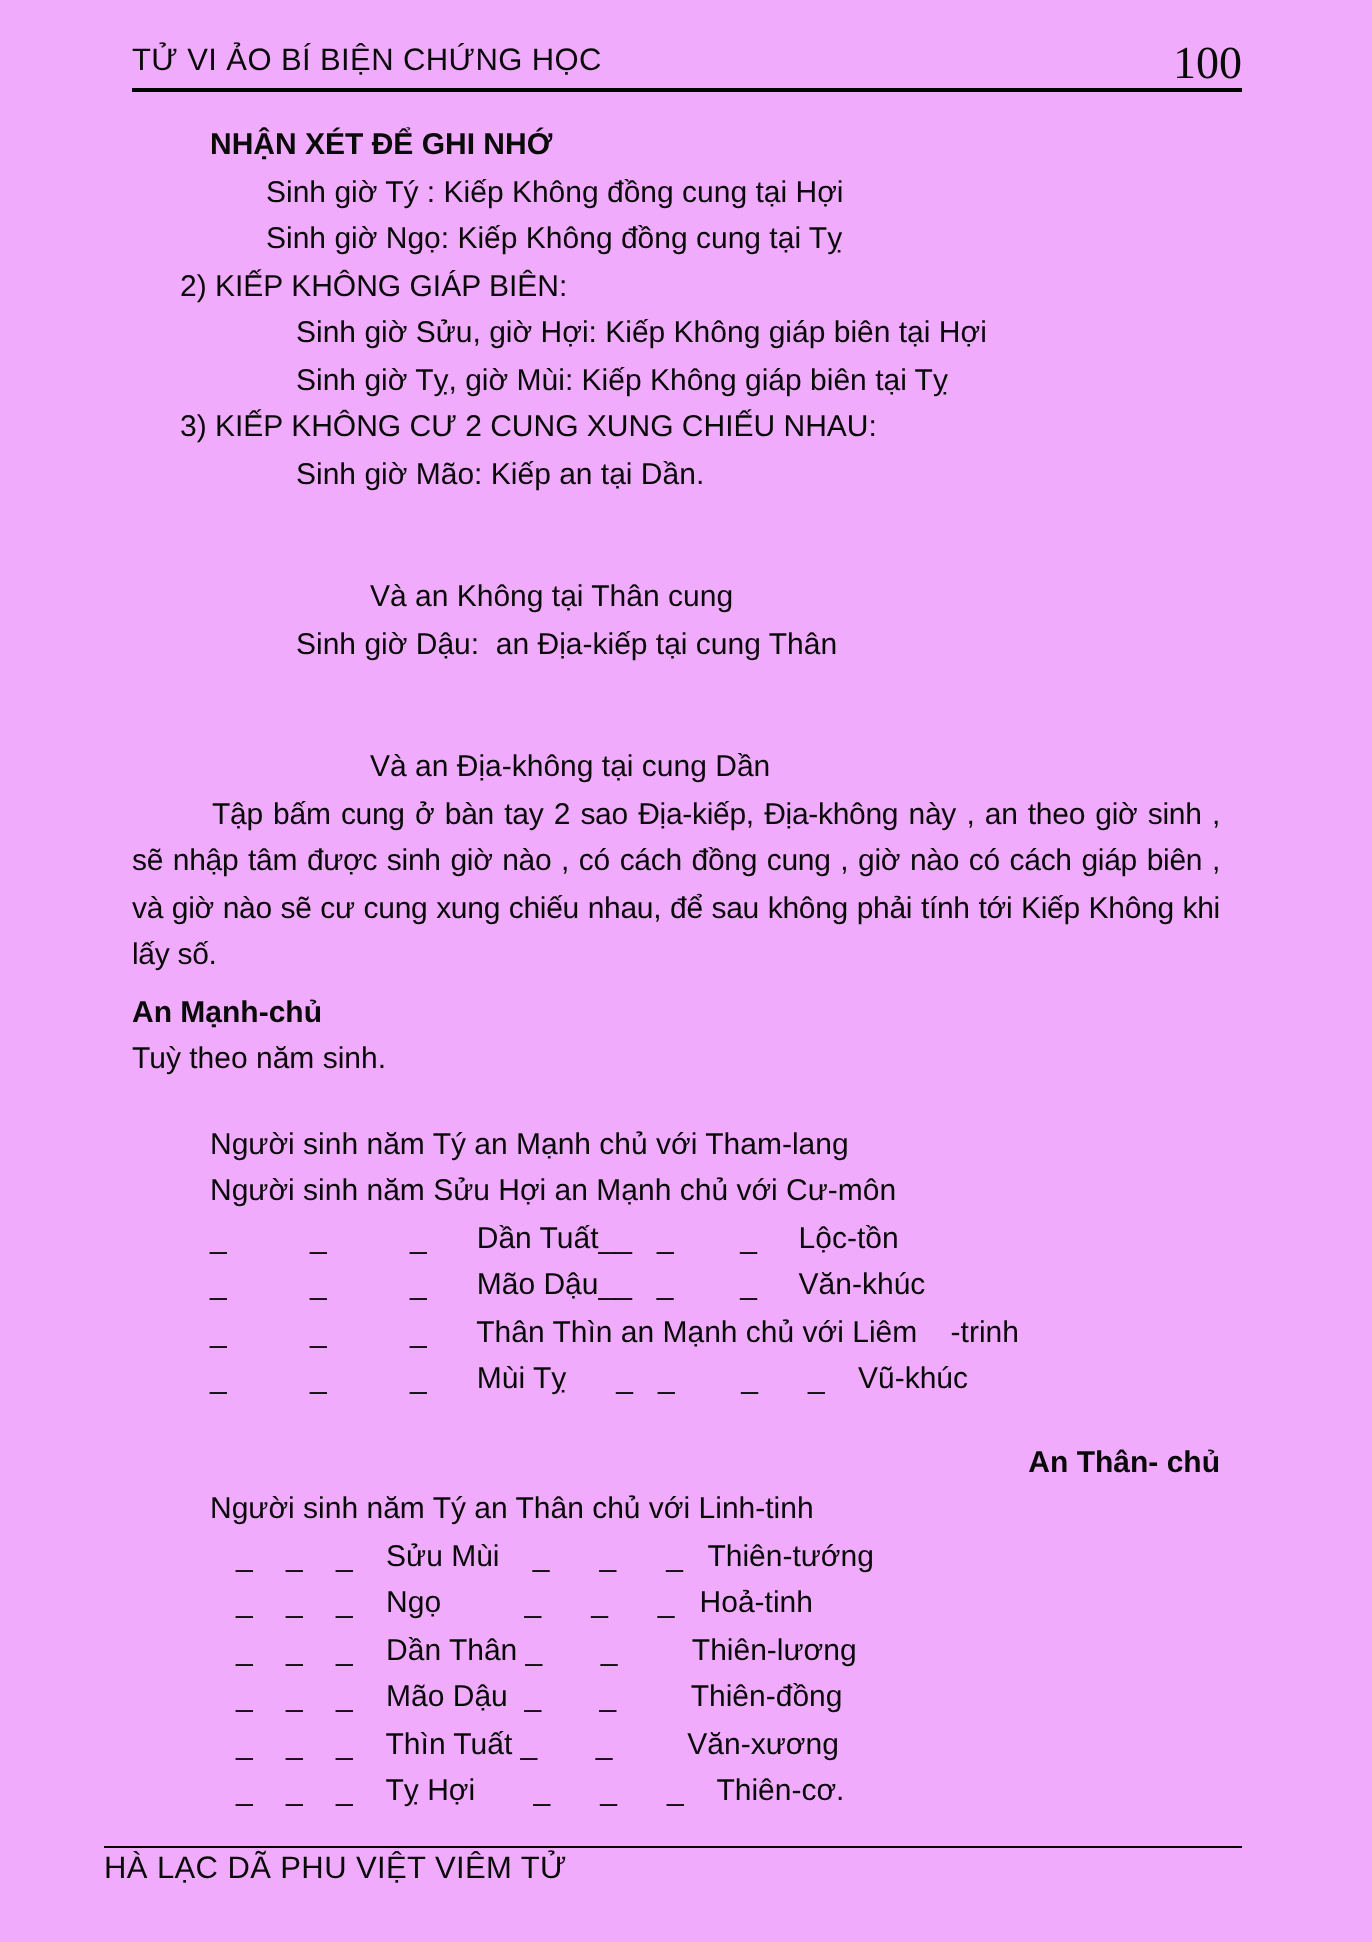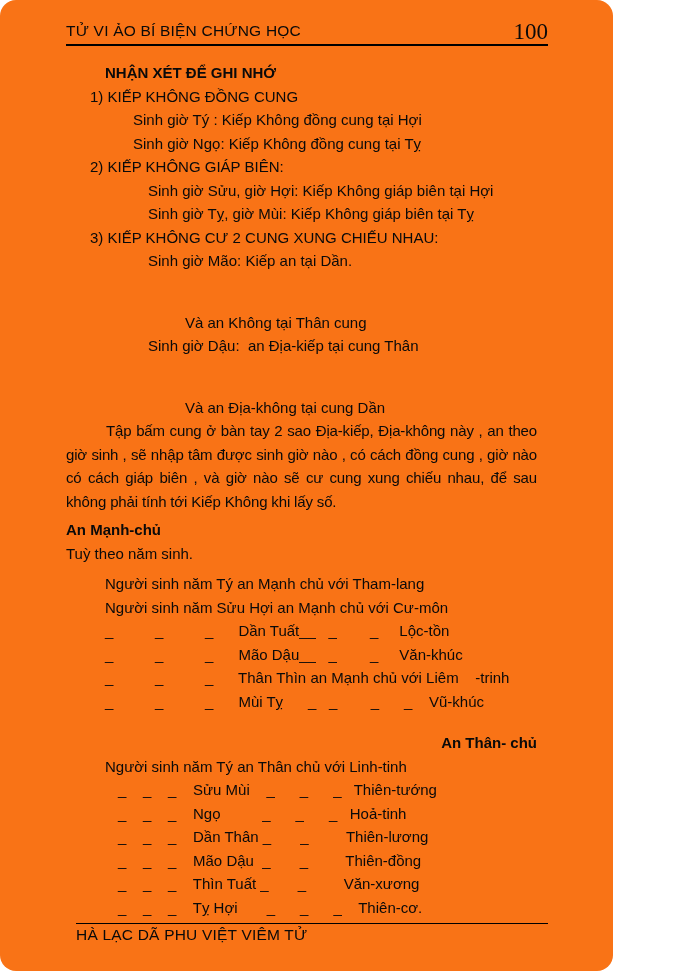--- a/index.html
+++ b/index.html
@@ -1,26 +1,25 @@
 <!DOCTYPE html>
 <html><head>
 <meta charset="utf-8">
 <style>
   html, body { margin: 0; padding: 0; background: #ffffff; }
   .page {
     position: relative;
-    width: 613px;
+    width: 686px;
     height: 971px;
-    background: #f97316;
+    background: #f0abfc;
     color: #0a0a0a;
     font-family: "Liberation Sans", "DejaVu Sans", sans-serif;
     font-size: 15px;
     overflow: hidden;
     box-sizing: border-box;
-    border-radius: 16px;
   }
   .header {
     position: absolute;
     top: 22px;
     left: 66px;
     right: 65px;
     display: flex;
     justify-content: space-between;
     align-items: flex-end;
     border-bottom: 2px solid #000;
@@ -58,54 +57,53 @@
   .i6 { padding-left: 52px; }
   .para {
     text-align: justify;
     text-indent: 40px;
     letter-spacing: -0.15px;
     margin-top: 0;
   }
   .footer {
     position: absolute;
     top: 923px;
-    left: 76px;
+    left: 52px;
     right: 65px;
     border-top: 1.5px solid #000;
     padding-top: 2px;
     font-size: 15.5px;
     letter-spacing: 0.2px;
   }
 </style>
 </head>
 <body>
 
 <div class="page">
   <div class="header">
     <span class="header-title">TỬ VI ẢO BÍ BIỆN CHỨNG HỌC</span>
     <span class="page-number">100</span>
   </div>
 
   <div class="body">
       <div class="line i2 b">NHẬN XÉT ĐỂ GHI NHỚ</div>
-      <div class="line i1">1) KIẾP KHÔNG ĐỒNG CUNG</div>
       <div class="line i3">Sinh giờ Tý : Kiếp Không đồng cung tại Hợi</div>
       <div class="line i3">Sinh giờ Ngọ: Kiếp Không đồng cung tại Tỵ</div>
       <div class="line i1">2) KIẾP KHÔNG GIÁP BIÊN:</div>
       <div class="line i4">Sinh giờ Sửu, giờ Hợi: Kiếp Không giáp biên tại Hợi</div>
       <div class="line i4">Sinh giờ Tỵ, giờ Mùi: Kiếp Không giáp biên tại Tỵ</div>
       <div class="line i1">3) KIẾP KHÔNG CƯ 2 CUNG XUNG CHIẾU NHAU:</div>
       <div class="line i4">Sinh giờ Mão: Kiếp an tại Dần.</div>
       <div class="line i5">Và an Không tại Thân cung</div>
       <div class="line i4">Sinh giờ Dậu:  an Địa-kiếp tại cung Thân</div>
       <div class="line i5">Và an Địa-không tại cung Dần</div>
       <div class="line i0 para">Tập bấm cung ở bàn tay 2 sao Địa-kiếp, Địa-không này , an theo giờ sinh , sẽ nhập tâm được sinh giờ nào , có cách đồng cung , giờ nào có cách giáp biên , và giờ nào sẽ cư cung xung chiếu nhau, để sau không phải tính tới Kiếp Không khi lấy số.</div>
       <div class="line i0 b" style="margin-top: 5px;">An Mạnh-chủ</div>
       <div class="line i0">Tuỳ theo năm sinh.</div>
-      <div class="line i2" style="margin-top: 7px;">Người sinh năm Tý an Mạnh chủ với Tham-lang</div>
+      <div class="line i2" style="margin-top: 19px;">Người sinh năm Tý an Mạnh chủ với Tham-lang</div>
       <div class="line i2">Người sinh năm Sửu Hợi an Mạnh chủ với Cư-môn</div>
       <div class="line i2 row">_          _          _      Dần Tuất__   _        _     Lộc-tồn</div>
       <div class="line i2 row">_          _          _      Mão Dậu__   _        _     Văn-khúc</div>
       <div class="line i2 row">_          _          _      Thân Thìn an Mạnh chủ với Liêm    -trinh</div>
       <div class="line i2 row">_          _          _      Mùi Tỵ      _   _        _      _    Vũ-khúc</div>
       <div class="line i0 b" style="margin-top: 18px; text-align: right;">An Thân- chủ</div>
       <div class="line i2">Người sinh năm Tý an Thân chủ với Linh-tinh</div>
       <div class="line i6 row">_    _    _    Sửu Mùi    _      _      _   Thiên-tướng</div>
       <div class="line i6 row">_    _    _    Ngọ          _      _      _   Hoả-tinh</div>
       <div class="line i6 row">_    _    _    Dần Thân _       _         Thiên-lương</div>

